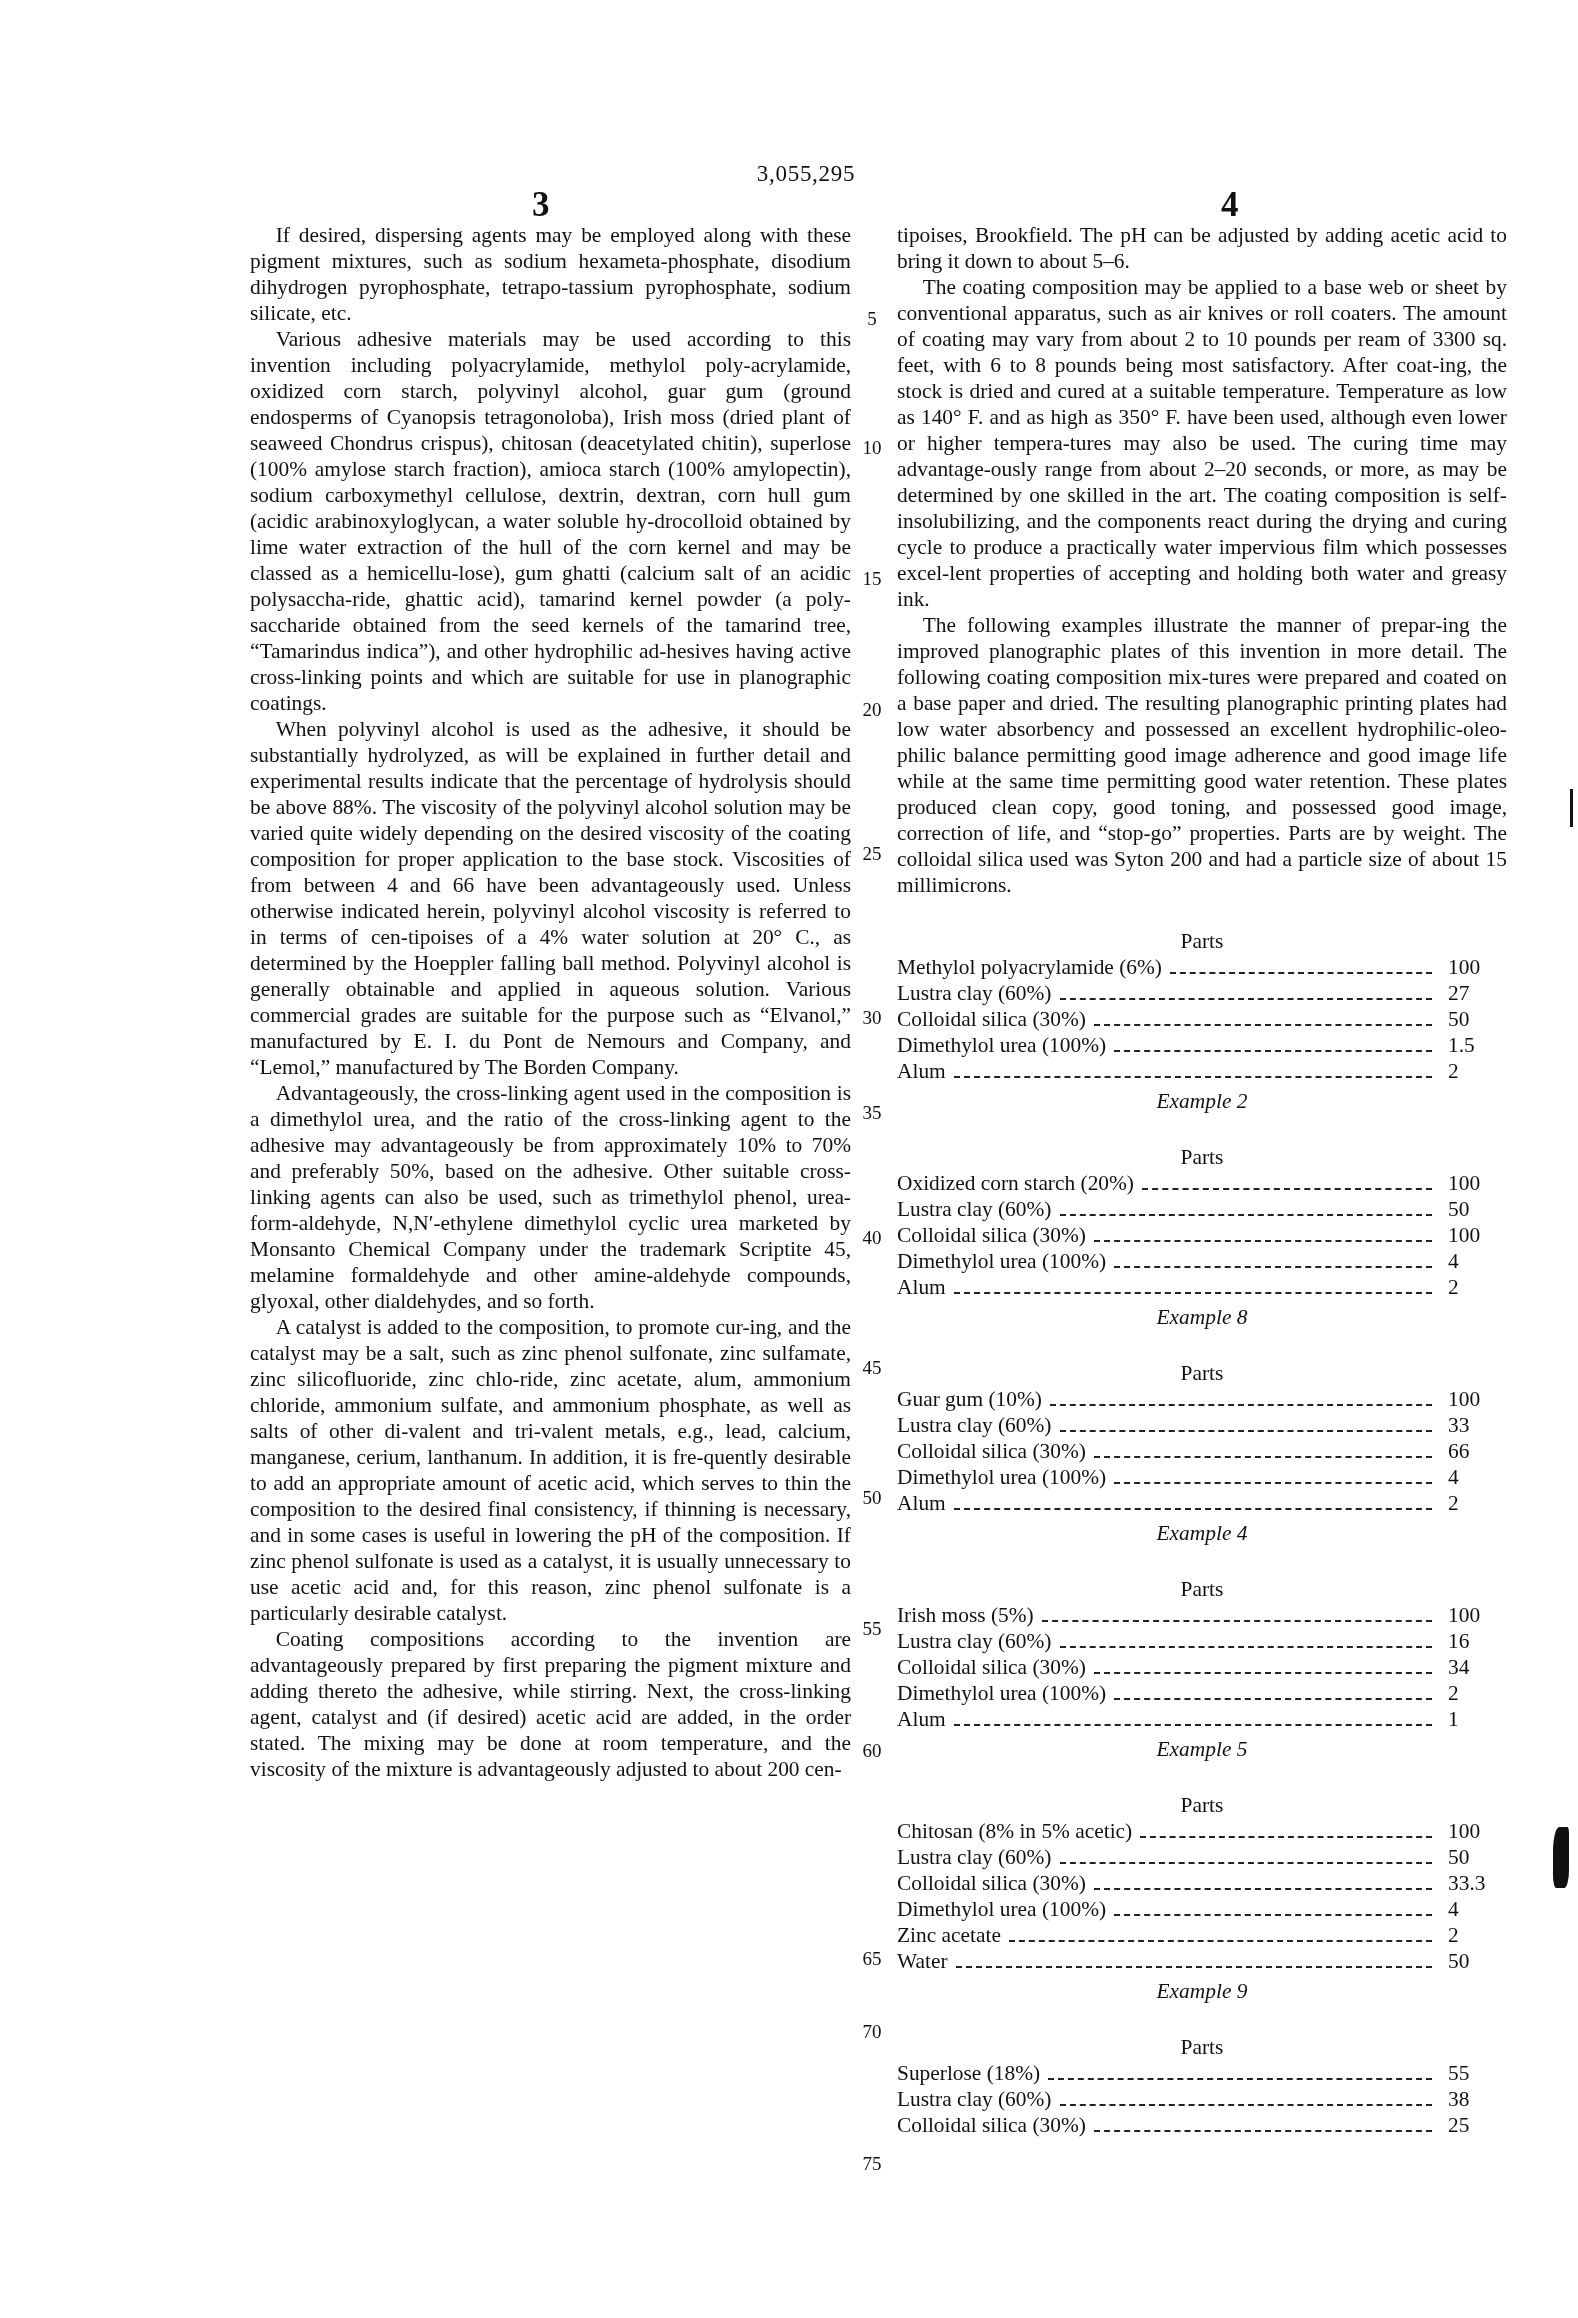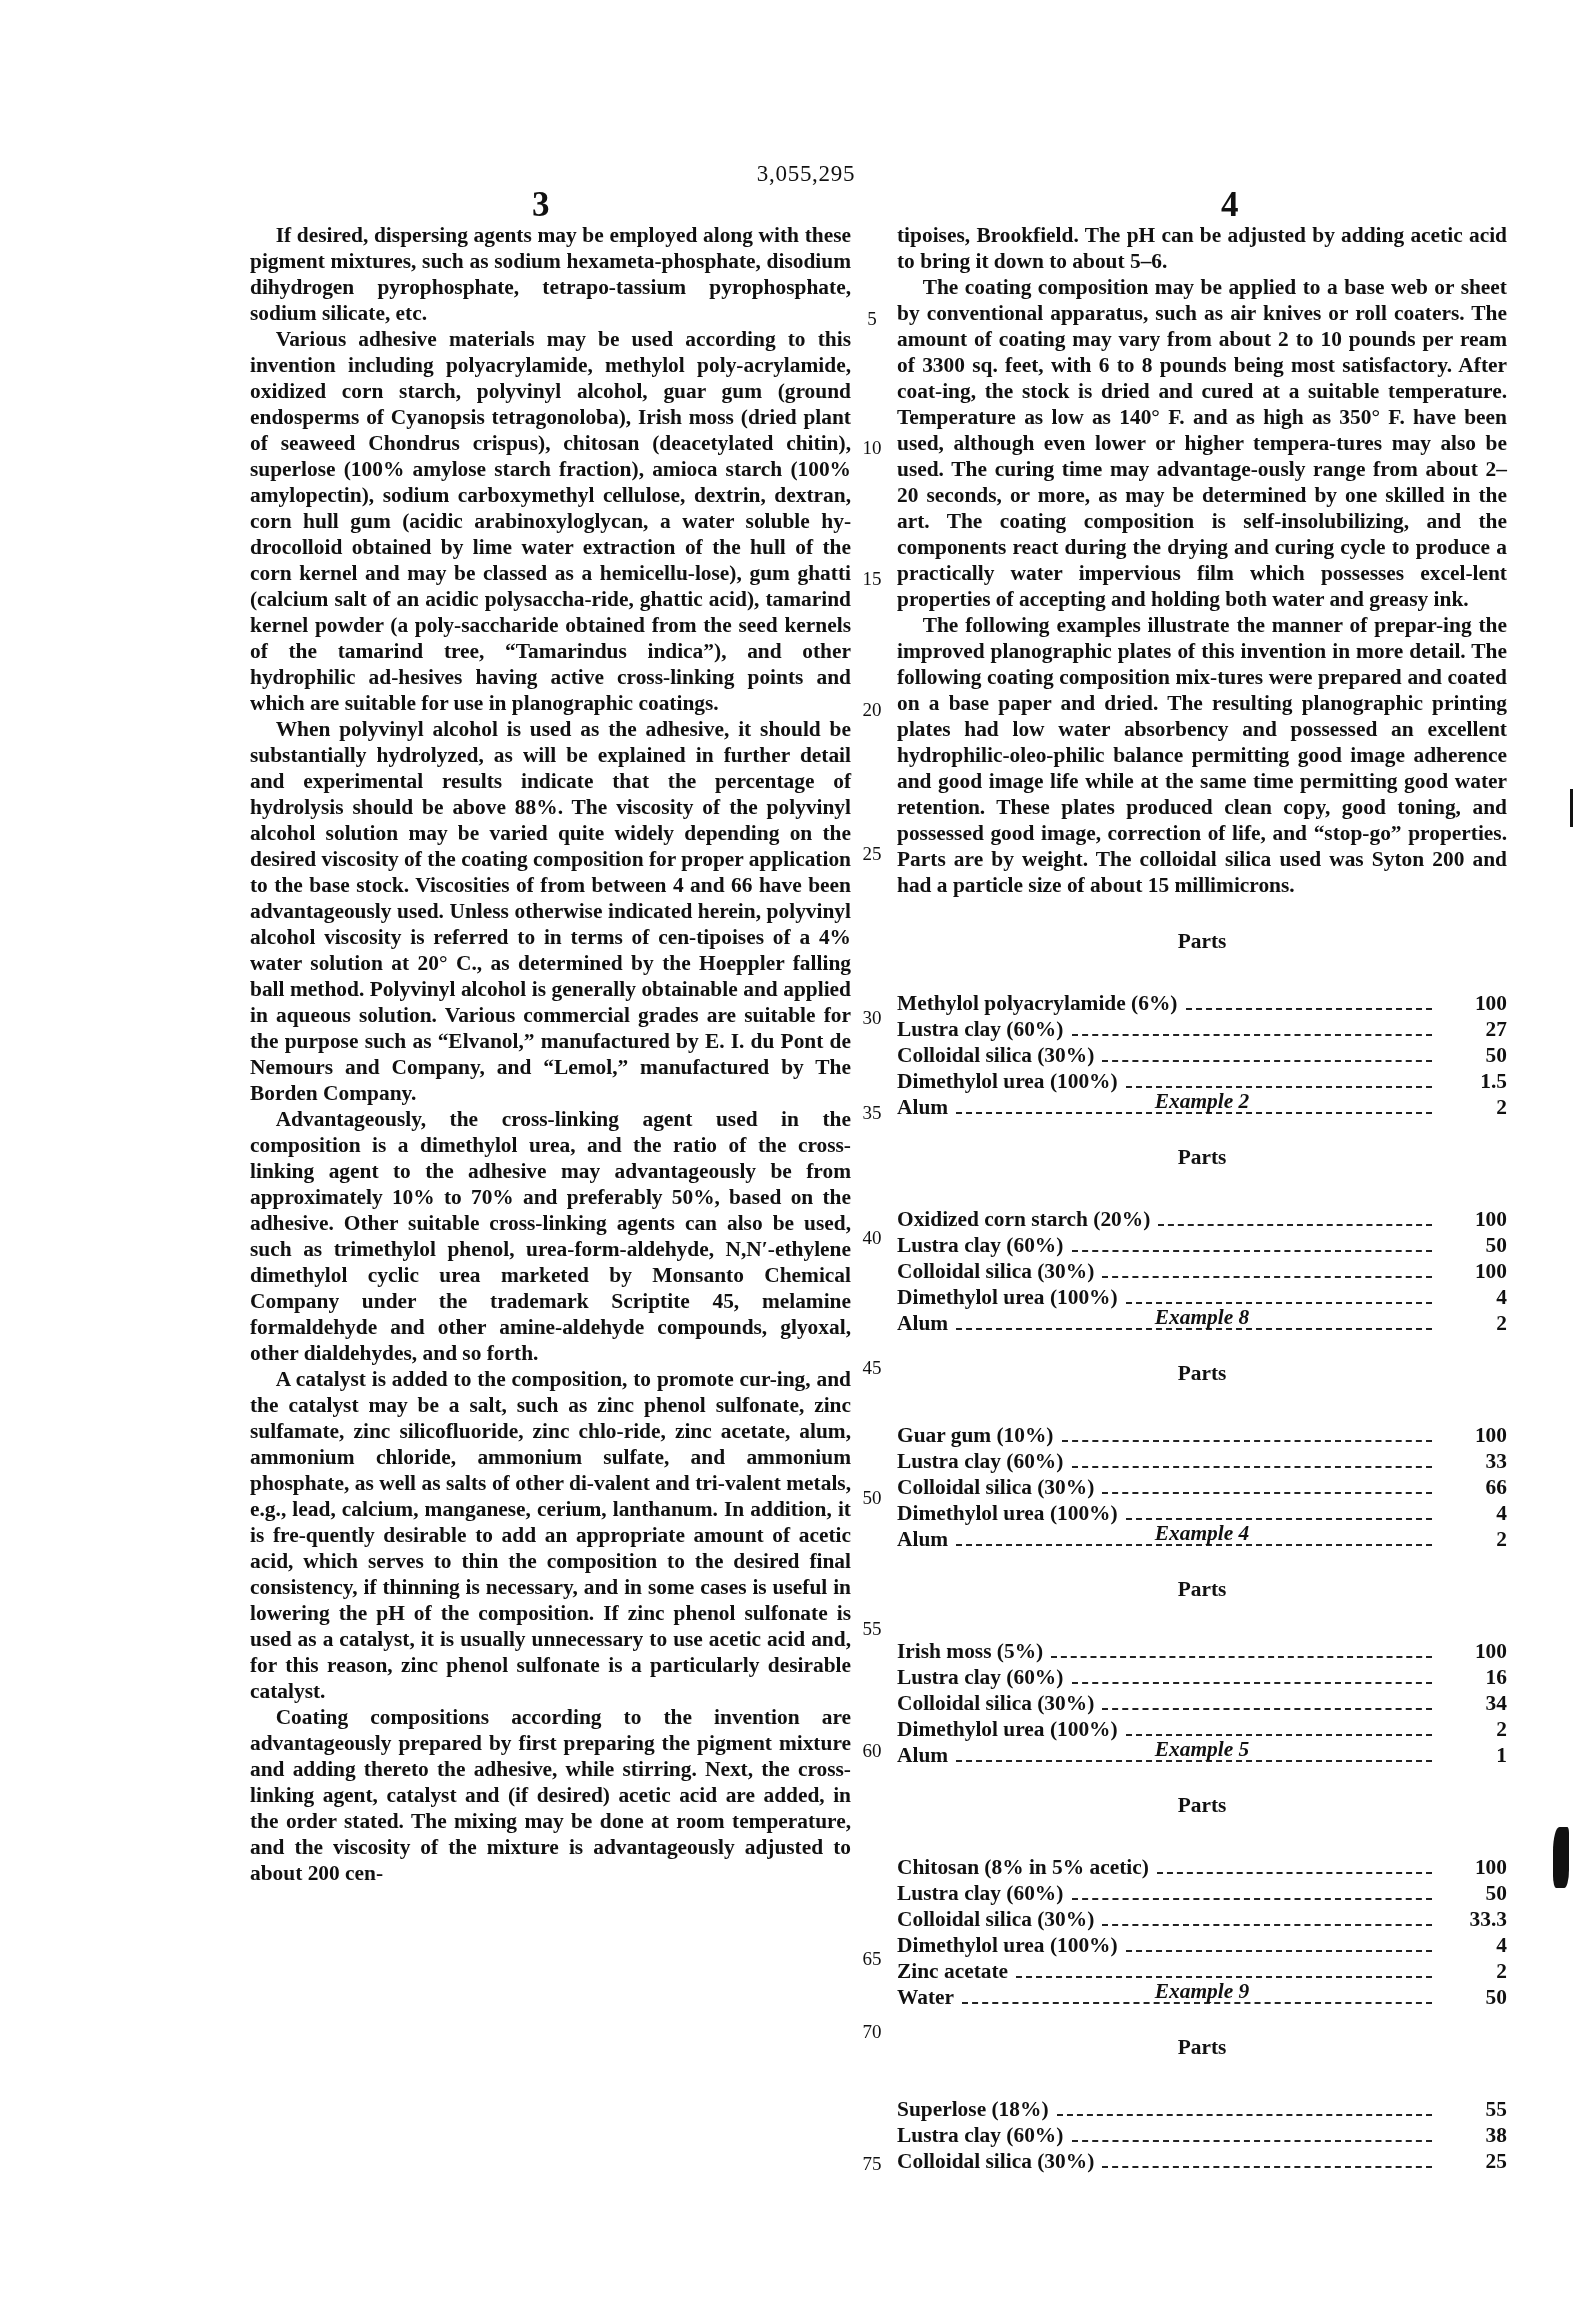--- a/index.html
+++ b/index.html
@@ -1,32 +1,32 @@
 <!DOCTYPE html>
 <html style="font-size:11px"><head>
 <meta charset="utf-8">
 <style>
   html, body { margin:0; padding:0; background:#ffffff; }
   body { width:1578px; height:2319px; position:relative; overflow:hidden; color:#111; font-family:"Liberation Serif","DejaVu Serif",serif; }
   .patent-no { position:absolute; top:161px; left:0; width:1578px; text-align:center; font-size:23px; letter-spacing:0.7px;margin-left:17px; }
   .col-no { position:absolute; top:185px; font-size:35px; font-weight:bold; }
   .col-no.left { left:532px; }
   .col-no.right { left:1221px; }
-  .col { position:absolute; font-size:21.4px; line-height:26px; text-align:justify;font-weight:bold; }
+  .col { position:absolute; font-size:21.4px; line-height:26px; text-align:justify; }
   .col.left { left:250px; top:222px; width:601px; }
   .col.right { left:897px; top:222px; width:610px; }
   .col p { margin:0; text-indent:1.2em; hyphens:manual; }
   .col p.noindent { text-indent:0; }
   .gutter { position:absolute; left:855px; width:34px; text-align:center; font-size:19px; }
   .ex-title { text-align:center; font-style:italic; margin-top:4.1px; }
   .parts-hdr { text-align:center; padding-right:0px; height:26px;margin-top:30px; }
   .ex-row { display:flex; align-items:baseline; height:26px; white-space:nowrap; }
   .ex-row .name { flex:none; padding-right:8.2px; }
   .ex-row .leader { flex:1; border-bottom:2px dashed #222; margin-bottom:5.4px; margin-right:16.3px; }
-  .ex-row .val { width:59px; text-align:right; flex:none;margin-top:36px; }
+  .ex-row .val { width:59px; text-align:left; flex:none; }
   .blot { position:absolute; background:#111; }
 </style>
 </head>
 <body>
 
 <div class="patent-no">3,055,295</div>
 <div class="col-no left">3</div>
 <div class="col-no right">4</div>
 
 <div class="col left">

